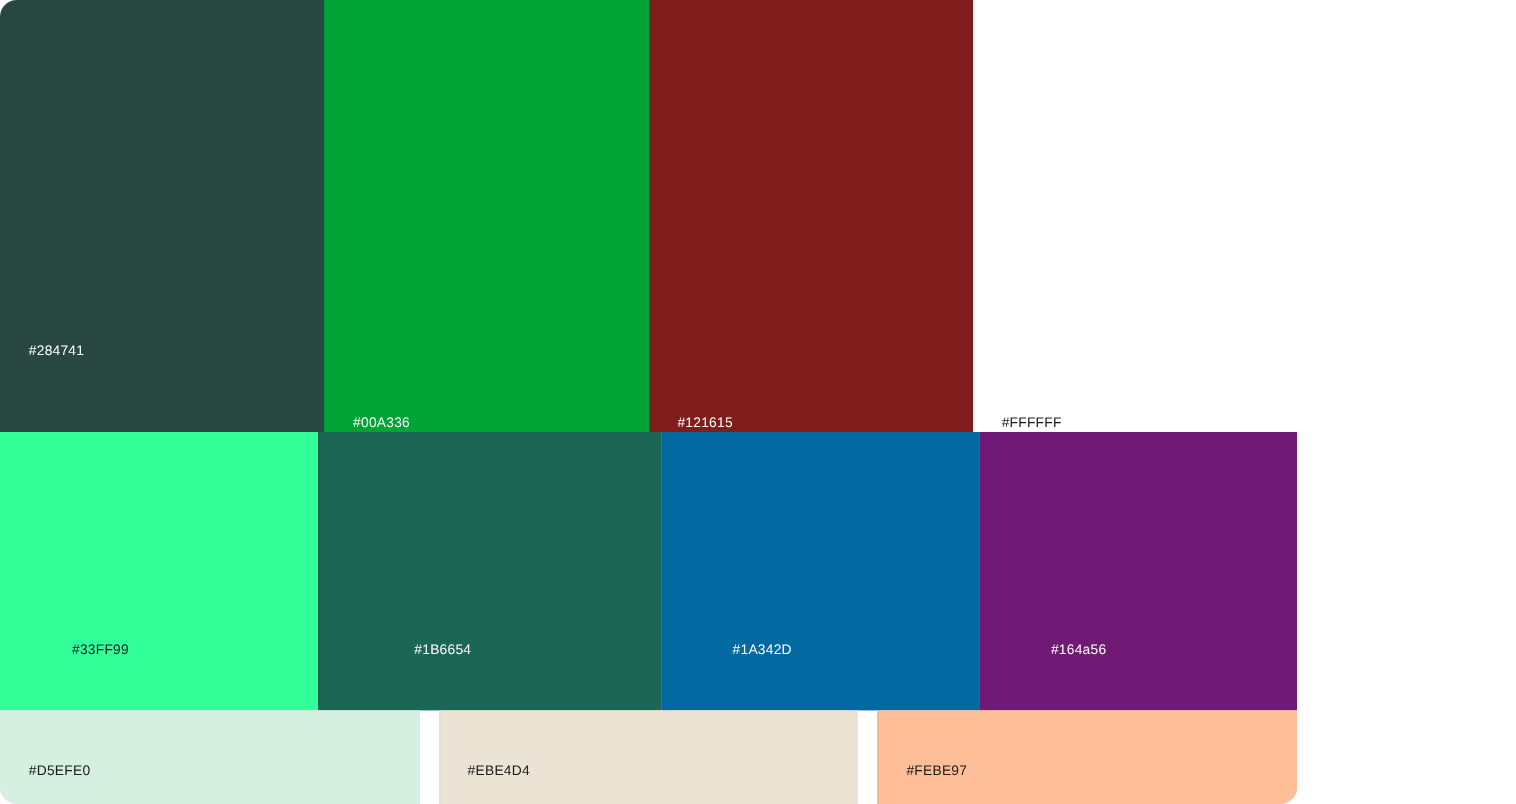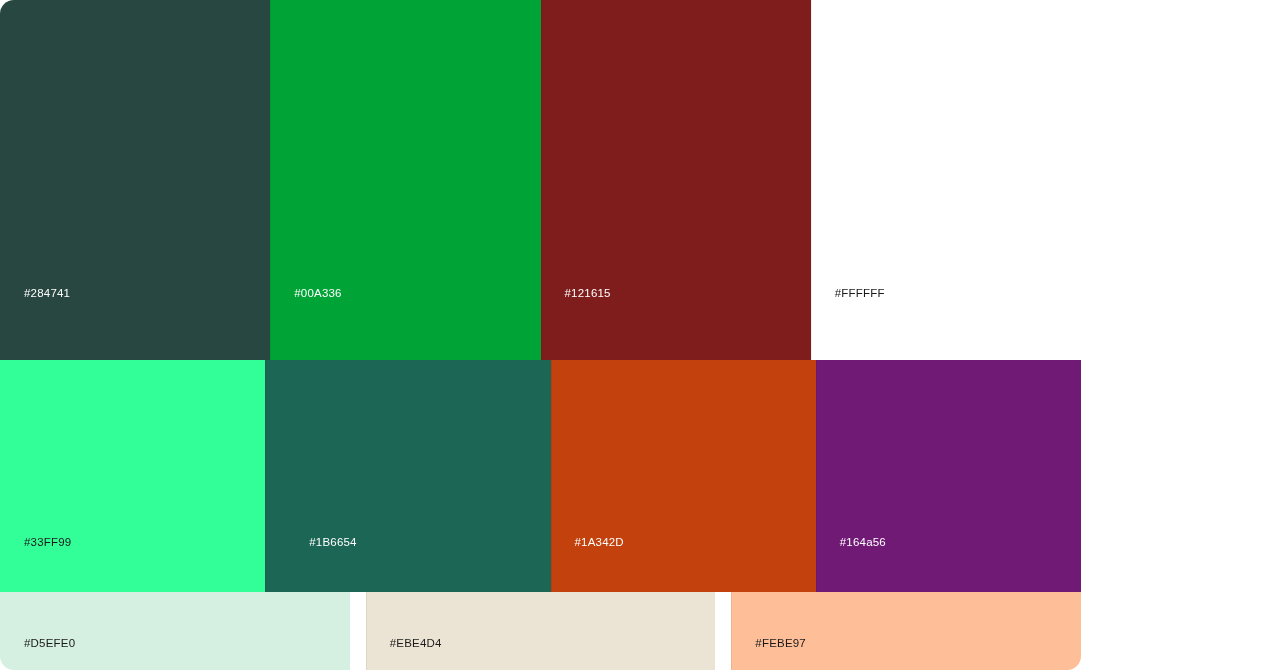--- a/index.html
+++ b/index.html
@@ -49,23 +49,23 @@
     font-size: 11.5px;
     line-height: 14px;
     letter-spacing: 0.2px;
     white-space: nowrap;
     padding-left: 24px;
     padding-bottom: 0;
     user-select: text;
   }
 
   
-  .row-1 .swatch-label { margin-bottom: 60px; }
+  .row-1 .swatch-label { }
   .row-1 .sw-1 .swatch-label { margin-bottom: 60px; }
-  .row-2 .swatch-label { margin-bottom: 43px; }
+  .row-2 .swatch-label { margin-bottom: 43px; margin-left: 36px; }
   .row-3 .swatch-label { margin-bottom: 20px; }
 
   .label-light { color: #ffffff; }
   .label-dark  { color: #1a1a1a; }
 </style>
 </head>
 <body>
 
 <div id="palette-board" style="width: 1081px; height: 670px; border-radius: 14px; background: rgb(255, 255, 255);">
 
@@ -84,21 +84,21 @@
     </div>
   </div>
 
   <div class="palette-row row-2" style="height: 232px;">
     <div class="swatch sw-5" style="background-color: rgb(51, 255, 153);">
       <span class="swatch-label label-dark">#33FF99</span>
     </div>
     <div class="swatch sw-6" style="background-color: rgb(27, 102, 84); padding-left: 20px;">
       <span class="swatch-label label-light">#1B6654</span>
     </div>
-    <div class="swatch sw-7" style="background-color: #c2410c; text-align: right;">
+    <div class="swatch sw-7" style="background-color: #0369a1; text-align: right;">
       <span class="swatch-label label-light">#1A342D</span>
     </div>
     <div class="swatch sw-8" style="background-color: #701a75;">
       <span class="swatch-label label-light">#164a56</span>
     </div>
   </div>
 
   <div class="palette-row row-3" style="height: 78px; gap: 16px;">
     <div class="swatch sw-9" style="background-color: rgb(213, 239, 224);">
       <span class="swatch-label label-dark">#D5EFE0</span>

